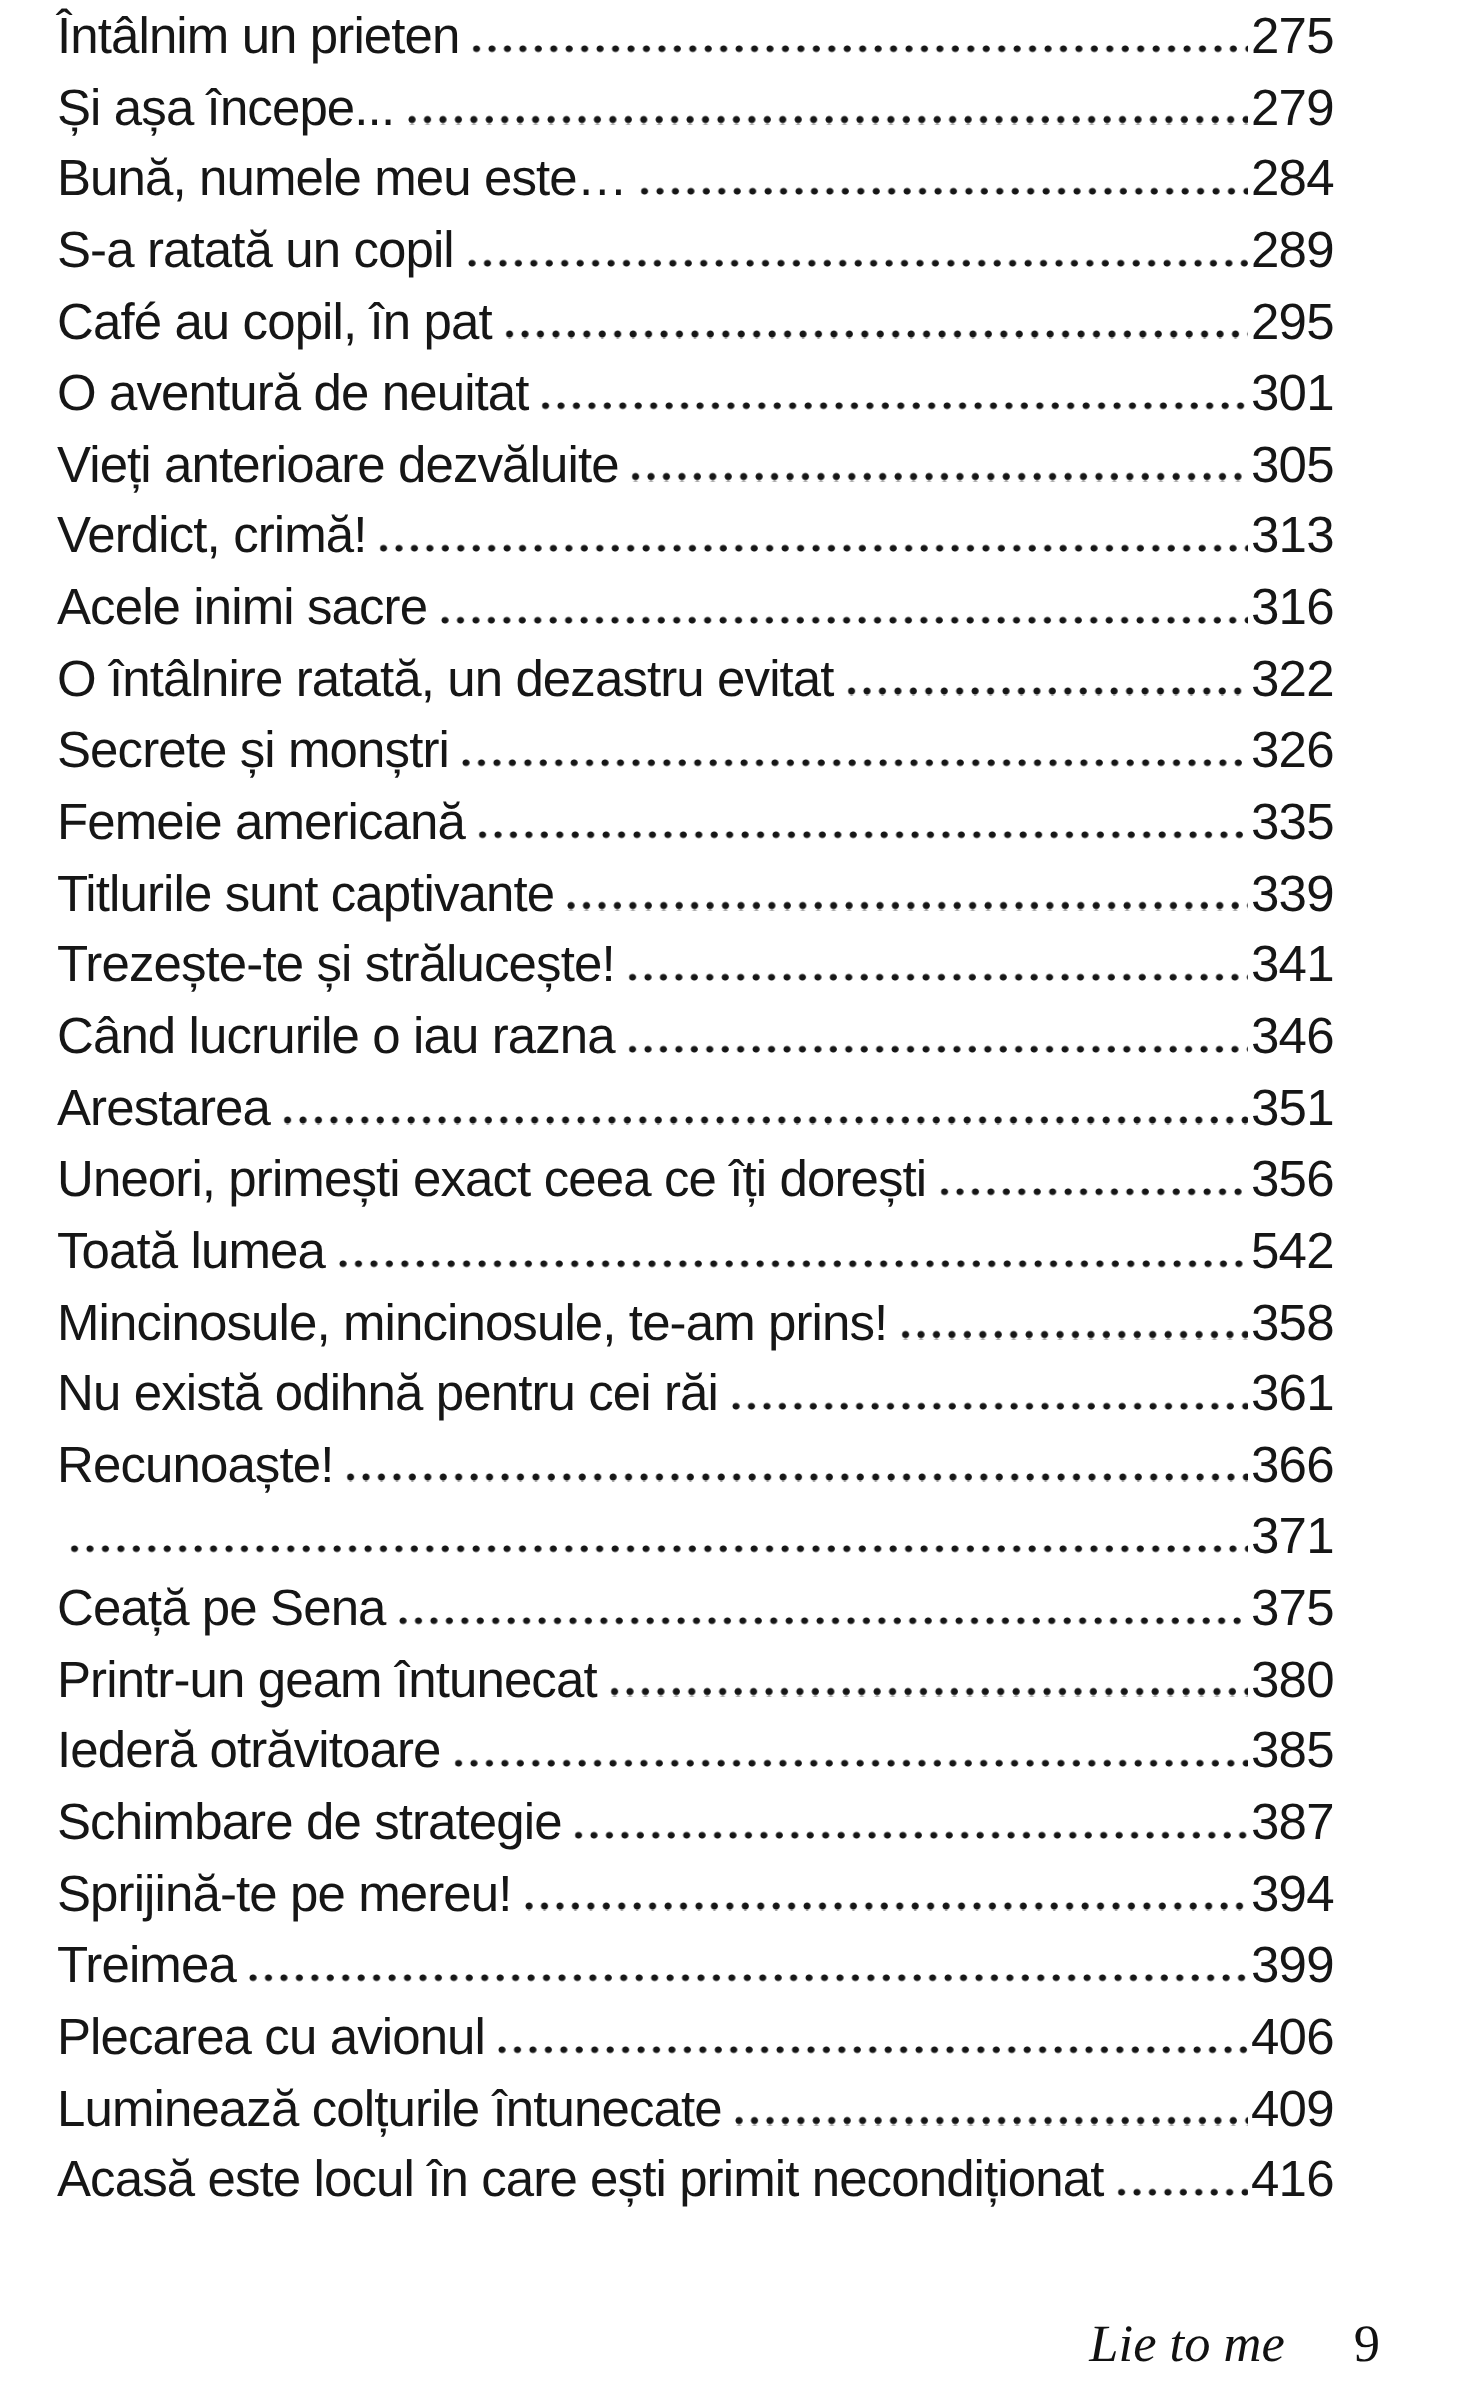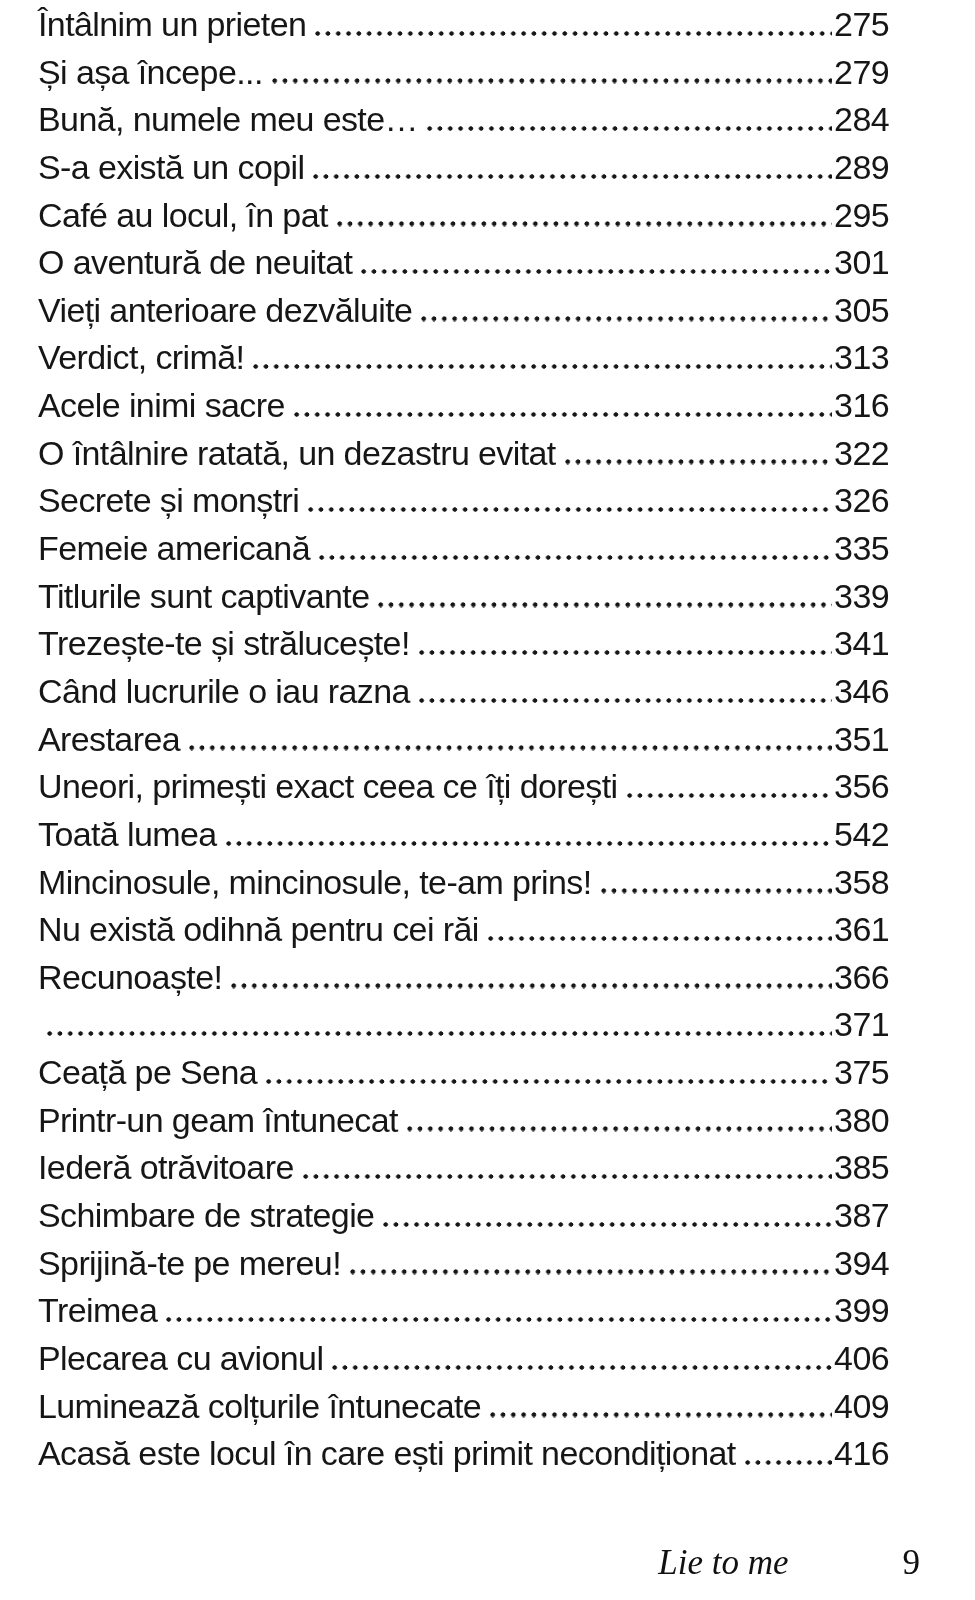--- a/index.html
+++ b/index.html
@@ -54,21 +54,21 @@
     color: #161616;
   }
   .footer {
     position: absolute;
     top: 1543px;
     left: 0;
     right: 55px;
     display: flex;
     justify-content: flex-end;
     align-items: baseline;
-    gap: 114px;
+    gap: 46px;
     font-family: "Liberation Serif", "DejaVu Serif", serif;
     color: #111111;
   }
   .book-title {
     font-style: italic;
     font-size: 35px;
   }
   .page-number {
     font-style: normal;
     font-size: 35px;
@@ -91,27 +91,27 @@
     <span class="toc-page">279</span>
   </div>
 
   <div class="toc-row">
     <span class="toc-title">Bună, numele meu este…</span>
     <span class="leader"></span>
     <span class="toc-page">284</span>
   </div>
 
   <div class="toc-row">
-    <span class="toc-title">S-a există un copil</span>
+    <span class="toc-title">S-a ratată un copil</span>
     <span class="leader"></span>
     <span class="toc-page">289</span>
   </div>
 
   <div class="toc-row">
-    <span class="toc-title">Café au locul, în pat</span>
+    <span class="toc-title">Café au copil, în pat</span>
     <span class="leader"></span>
     <span class="toc-page">295</span>
   </div>
 
   <div class="toc-row">
     <span class="toc-title">O aventură de neuitat</span>
     <span class="leader"></span>
     <span class="toc-page">301</span>
   </div>
 

